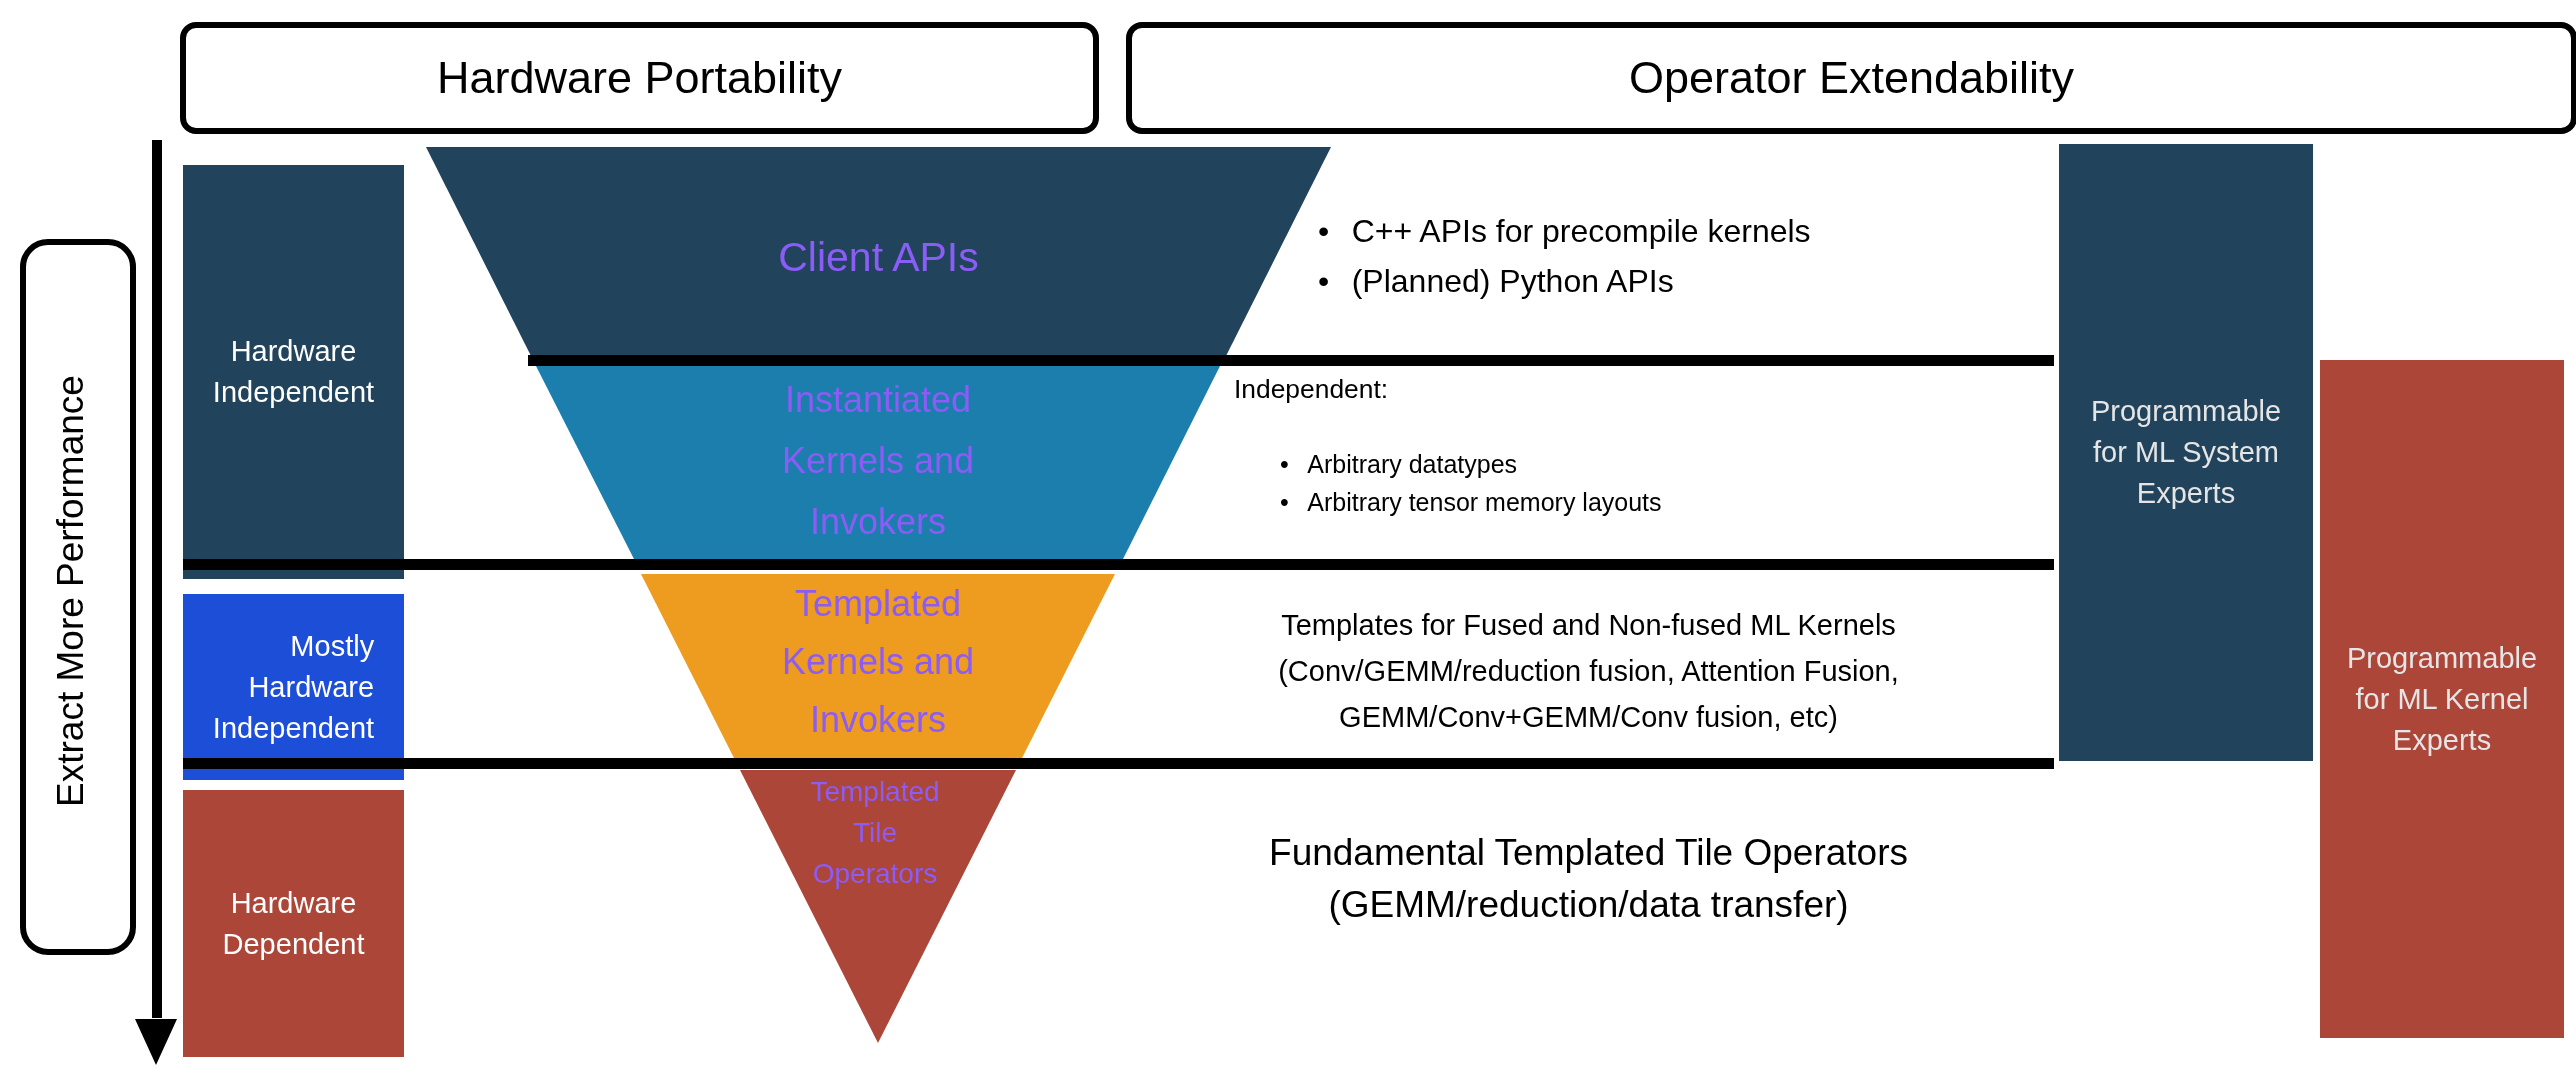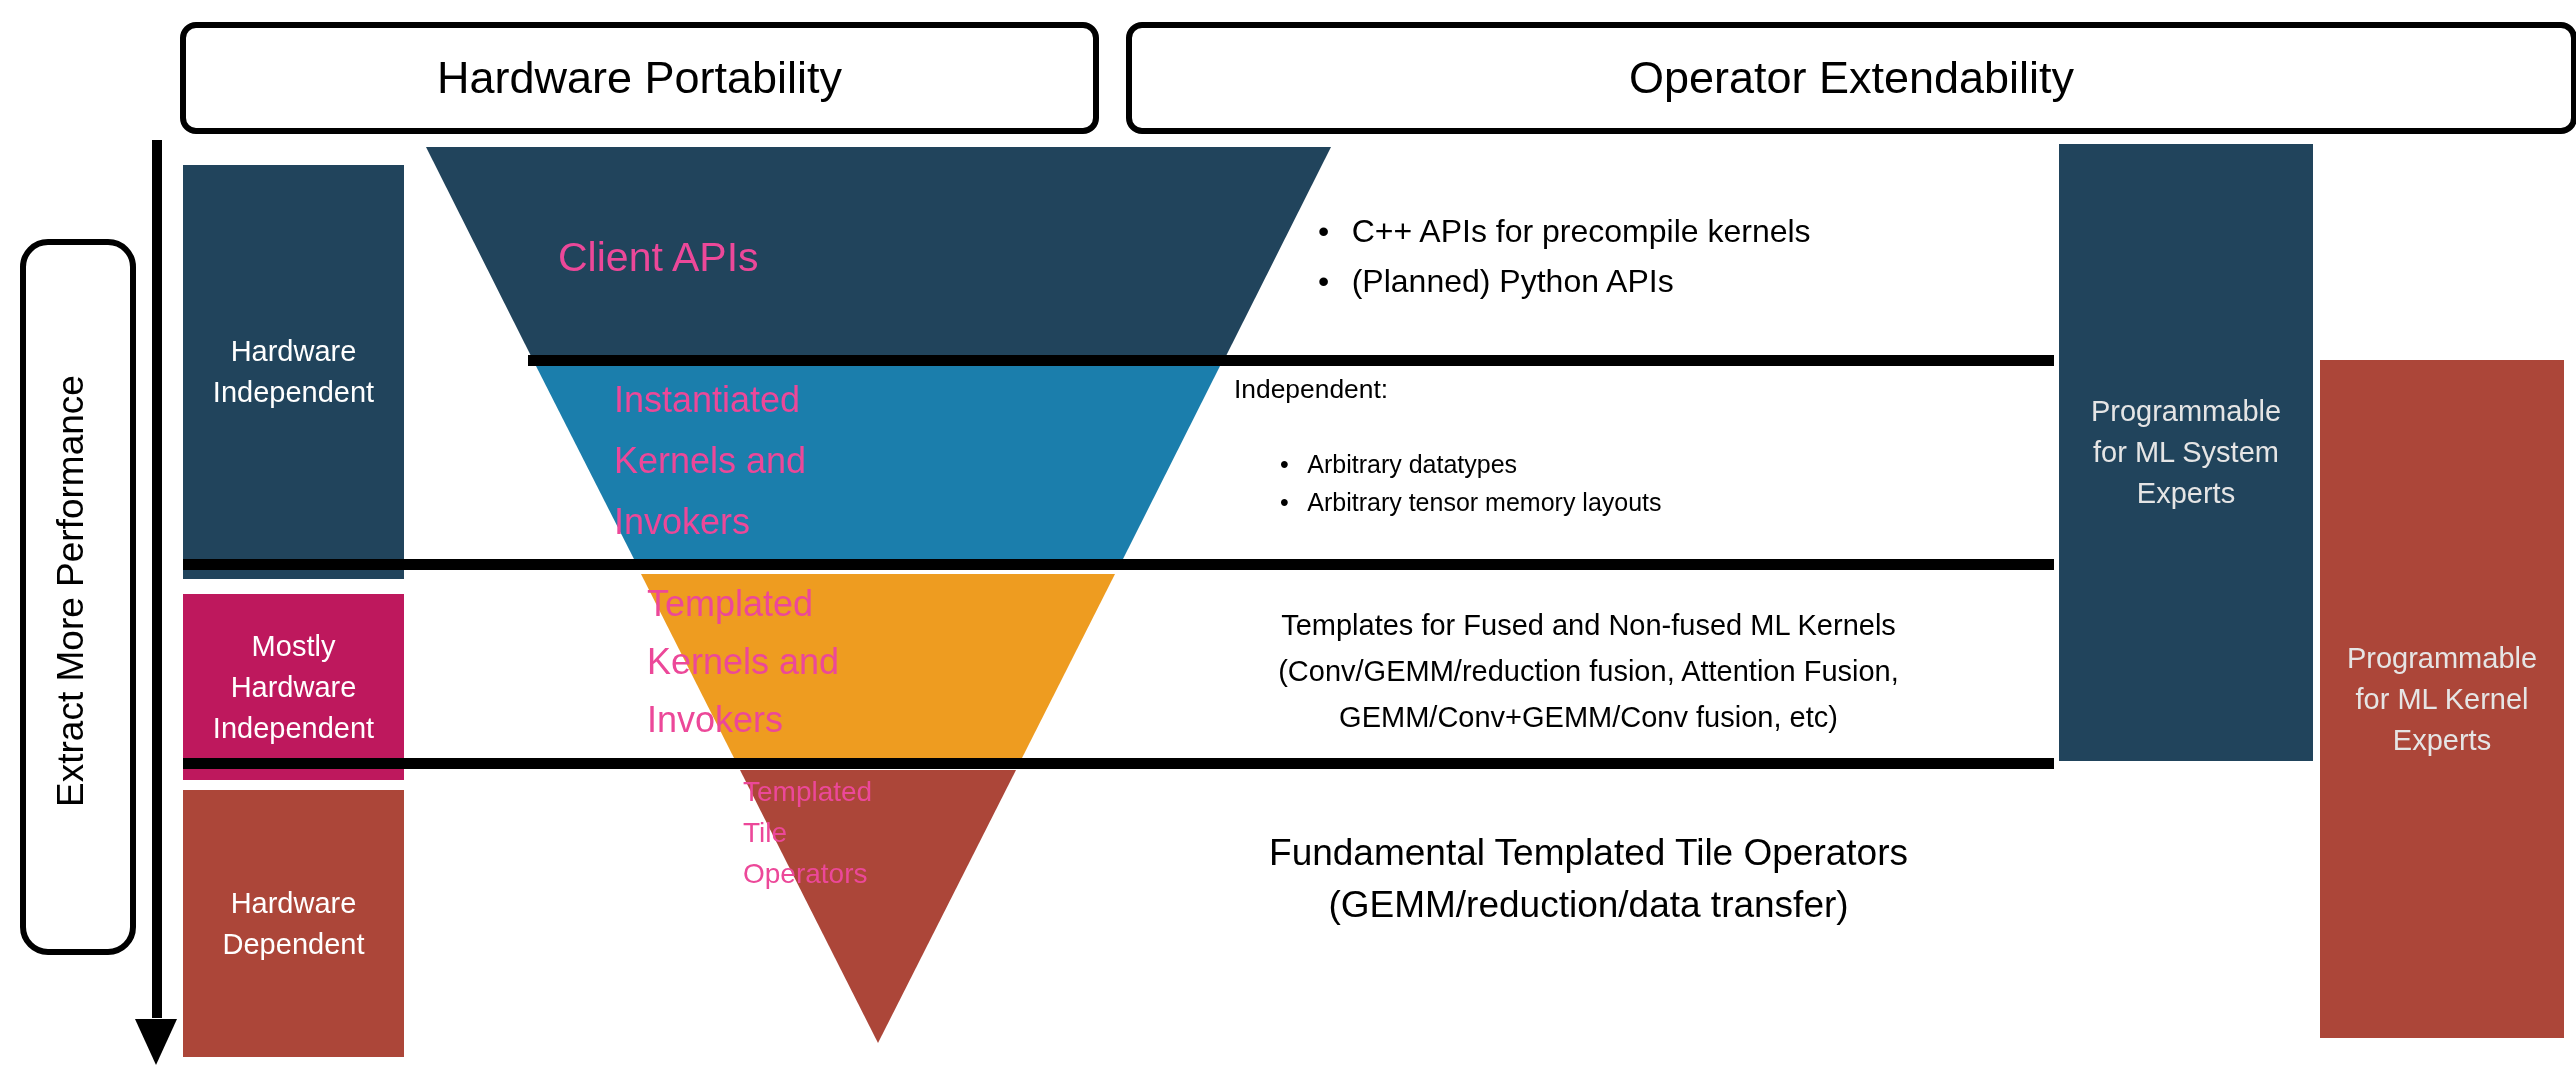--- a/index.html
+++ b/index.html
@@ -38,21 +38,21 @@
   #slice-1{left:426px;top:147px;width:905px;height:209px;
            clip-path:polygon(0 0,905px 0,800px 209px,105px 209px);}
   #slice-2{left:536px;top:366px;width:684px;height:197px;
            clip-path:polygon(0 0,684px 0,585px 197px,100px 197px);}
   #slice-3{left:641px;top:574px;width:474px;height:186px;
            clip-path:polygon(0 0,474px 0,380px 186px,94px 186px);}
   #slice-4{left:740px;top:770px;width:276px;height:273px;
            clip-path:polygon(0 0,276px 0,138px 273px);}
 
   
-  .flabel{color:#ec4899;text-align:left;}
+  .flabel{color:#8b5cf6;text-align:center;}
   #lbl-client{left:558px;top:234px;width:641px;font-size:41px;}
   #lbl-inst{left:614px;top:369px;width:528px;font-size:36px;line-height:61px;}
   #lbl-tmpl{left:647px;top:575px;width:462px;font-size:36px;line-height:58px;}
   #lbl-tile{left:743px;top:771px;width:264px;font-size:28px;line-height:41px;}
 
   
   .sep{background:#000;height:11.2px;}
   #sep-1{left:528px;top:355px;width:1526px;}
   #sep-2{left:183px;top:559px;width:1871px;}
   #sep-3{left:183px;top:758px;width:1871px;}
@@ -85,21 +85,21 @@
 </div>
 
 <div class="abs" id="axis-box"></div>
 <div class="abs" id="axis-label">Extract More Performance</div>
 
 <div class="abs" id="arrow-shaft"></div>
 <div class="abs" id="arrow-head"></div>
 
 <div class="abs band center pre" id="band-hi" style="background: rgb(33, 68, 92);">Hardware
 Independent</div>
-<div class="abs band center pre" id="band-mhi" style="background: #be185d;">Mostly
+<div class="abs band center pre" id="band-mhi" style="background: #1d4ed8; text-align: right;">Mostly
 Hardware
 Independent</div>
 <div class="abs band center pre" id="band-hd" style="background: rgb(172, 70, 57);">Hardware
 Dependent</div>
 
 <div class="abs slice" id="slice-1" style="background: rgb(33, 68, 92);"></div>
 <div class="abs slice" id="slice-2" style="background: rgb(27, 126, 172);"></div>
 <div class="abs slice" id="slice-3" style="background: rgb(238, 156, 32);"></div>
 <div class="abs slice" id="slice-4" style="background: rgb(172, 70, 57);"></div>
 

